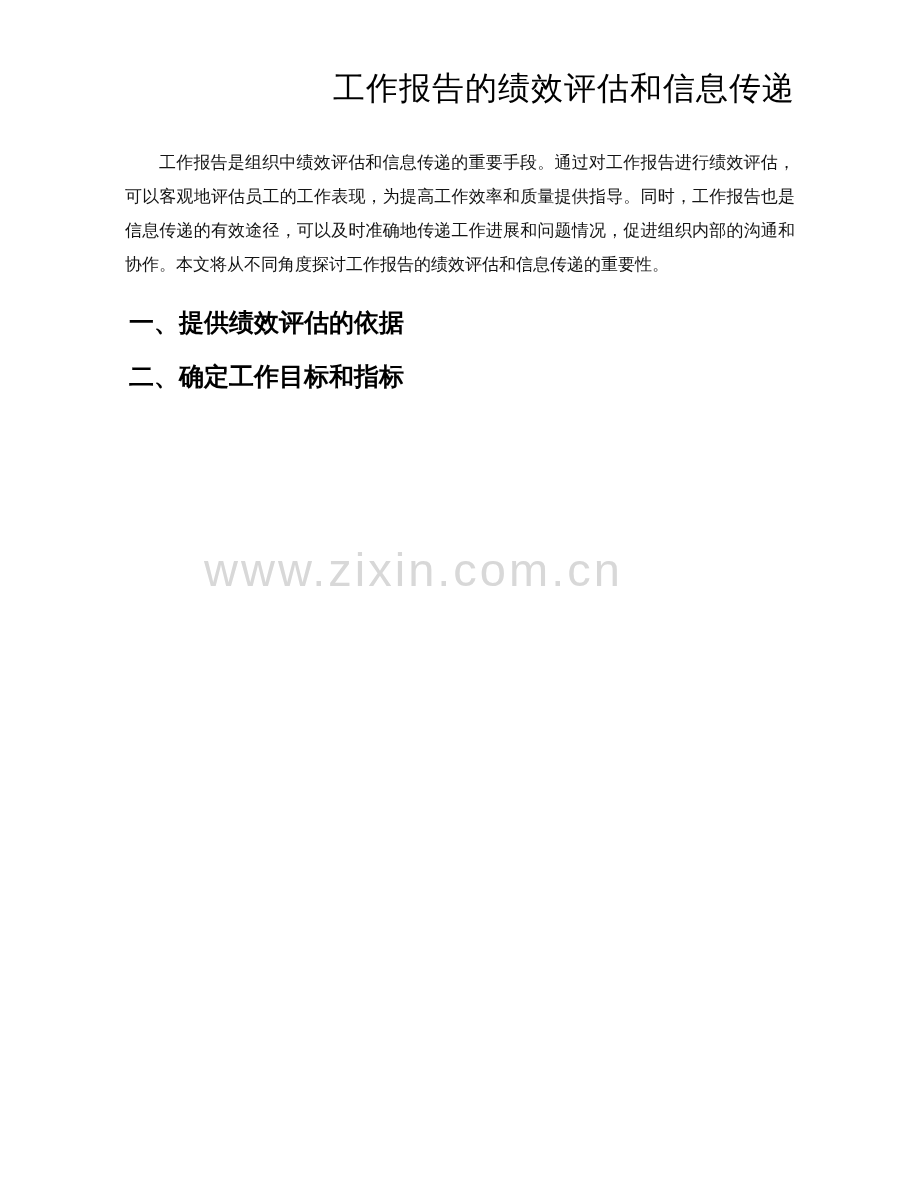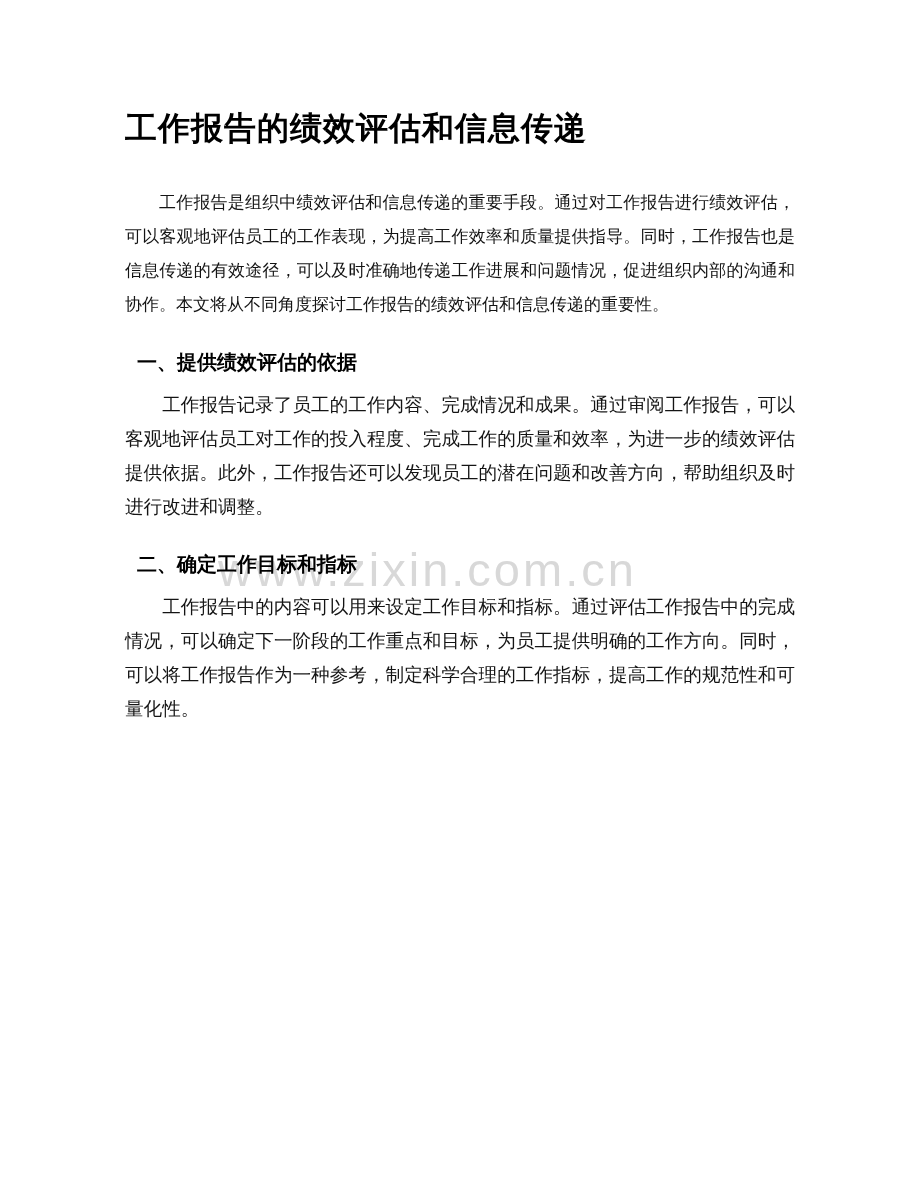--- a/index.html
+++ b/index.html
@@ -11,66 +11,66 @@
     position: relative;
     width: 920px;
     height: 1191px;
     background: #ffffff;
     overflow: hidden;
     font-family: "Liberation Serif", "DejaVu Serif", serif;
     color: #000000;
   }
   .watermark {
     position: absolute;
-    left: 218px;
+    left: 204px;
     top: 542px;
     z-index: 0;
     font-family: "Liberation Sans", "DejaVu Sans", sans-serif;
     font-size: 47px;
     font-weight: 400;
     letter-spacing: 3px;
     color: #d8d8d8;
     white-space: nowrap;
     user-select: none;
   }
   .content {
     position: relative;
     z-index: 1;
     margin: 0 125px;
     width: 670px;
   }
   .doc-title {
     margin: 0;
-    padding-top: 104px;
-    text-align: left;
+    padding-top: 64px;
+    text-align: right;
     font-family: "Liberation Sans", "DejaVu Sans", sans-serif;
-    font-weight: 700;
+    font-weight: 400;
     font-size: 32px;
     line-height: 48px;
     letter-spacing: 1px;
     color: #000000;
   }
   .para {
     margin: 0;
     margin-top: 34px;
     font-size: 17px;
     line-height: 34px;
     text-align: justify;
     text-indent: 2em;
     color: #141414;
   }
   .para.first {
     margin-top: 34px;
   }
   .sec-heading {
-    margin: 12px;
+    margin: 4px;
     margin-top: 26px;
     font-family: "Liberation Sans", "DejaVu Sans", sans-serif;
     font-weight: 700;
-    font-size: 20px;
+    font-size: 25px;
     line-height: 28px;
     color: #000000;
   }
   .sec-para {
     margin: 0;
     margin-top: 12px;
     font-size: 18.6px;
     line-height: 34px;
     text-align: justify;
     text-indent: 2em;
@@ -84,21 +84,19 @@
 
   <div class="watermark">www.zixin.com.cn</div>
 
   <div class="content">
 
     <h1 class="doc-title">工作报告的绩效评估和信息传递</h1>
 
     <p class="para first">工作报告是组织中绩效评估和信息传递的重要手段。通过对工作报告进行绩效评估，可以客观地评估员工的工作表现，为提高工作效率和质量提供指导。同时，工作报告也是信息传递的有效途径，可以及时准确地传递工作进展和问题情况，促进组织内部的沟通和协作。本文将从不同角度探讨工作报告的绩效评估和信息传递的重要性。</p>
 
     <h2 class="sec-heading">一、提供绩效评估的依据</h2>
-    <p class="sec-para">工作报告记录了员工的工作内容、完成情况和成果。通过审阅工作报告，可以客观地评估员工对工作的投入程度、完成工作的质量和效率，为进一步的绩效评估提供依据。此外，工作报告还可以发现员工的潜在问题和改善方向，帮助组织及时进行改进和调整。</p>
 
     <h2 class="sec-heading">二、确定工作目标和指标</h2>
-    <p class="sec-para">工作报告中的内容可以用来设定工作目标和指标。通过评估工作报告中的完成情况，可以确定下一阶段的工作重点和目标，为员工提供明确的工作方向。同时，可以将工作报告作为一种参考，制定科学合理的工作指标，提高工作的规范性和可量化性。</p>
 
 
 
   </div>
 </div>
 
 </body></html>

